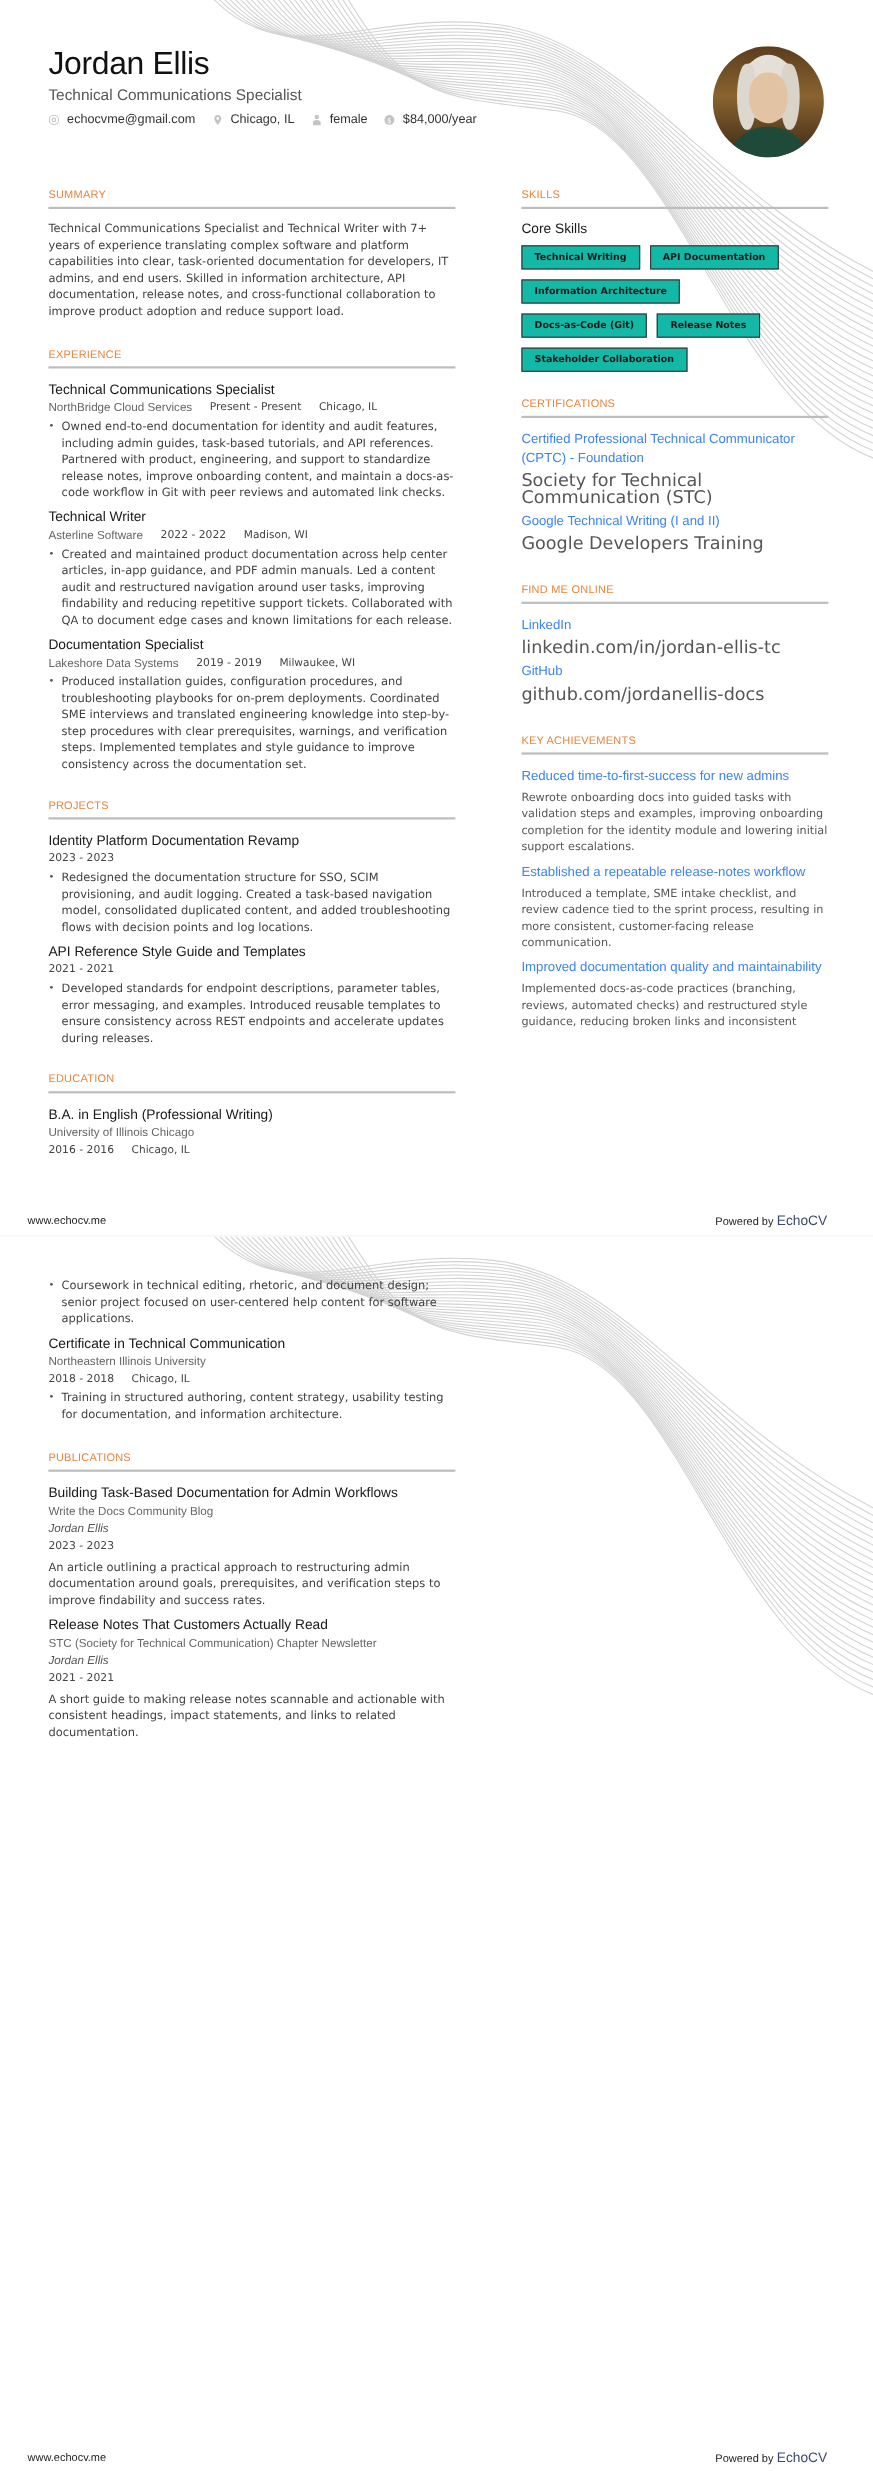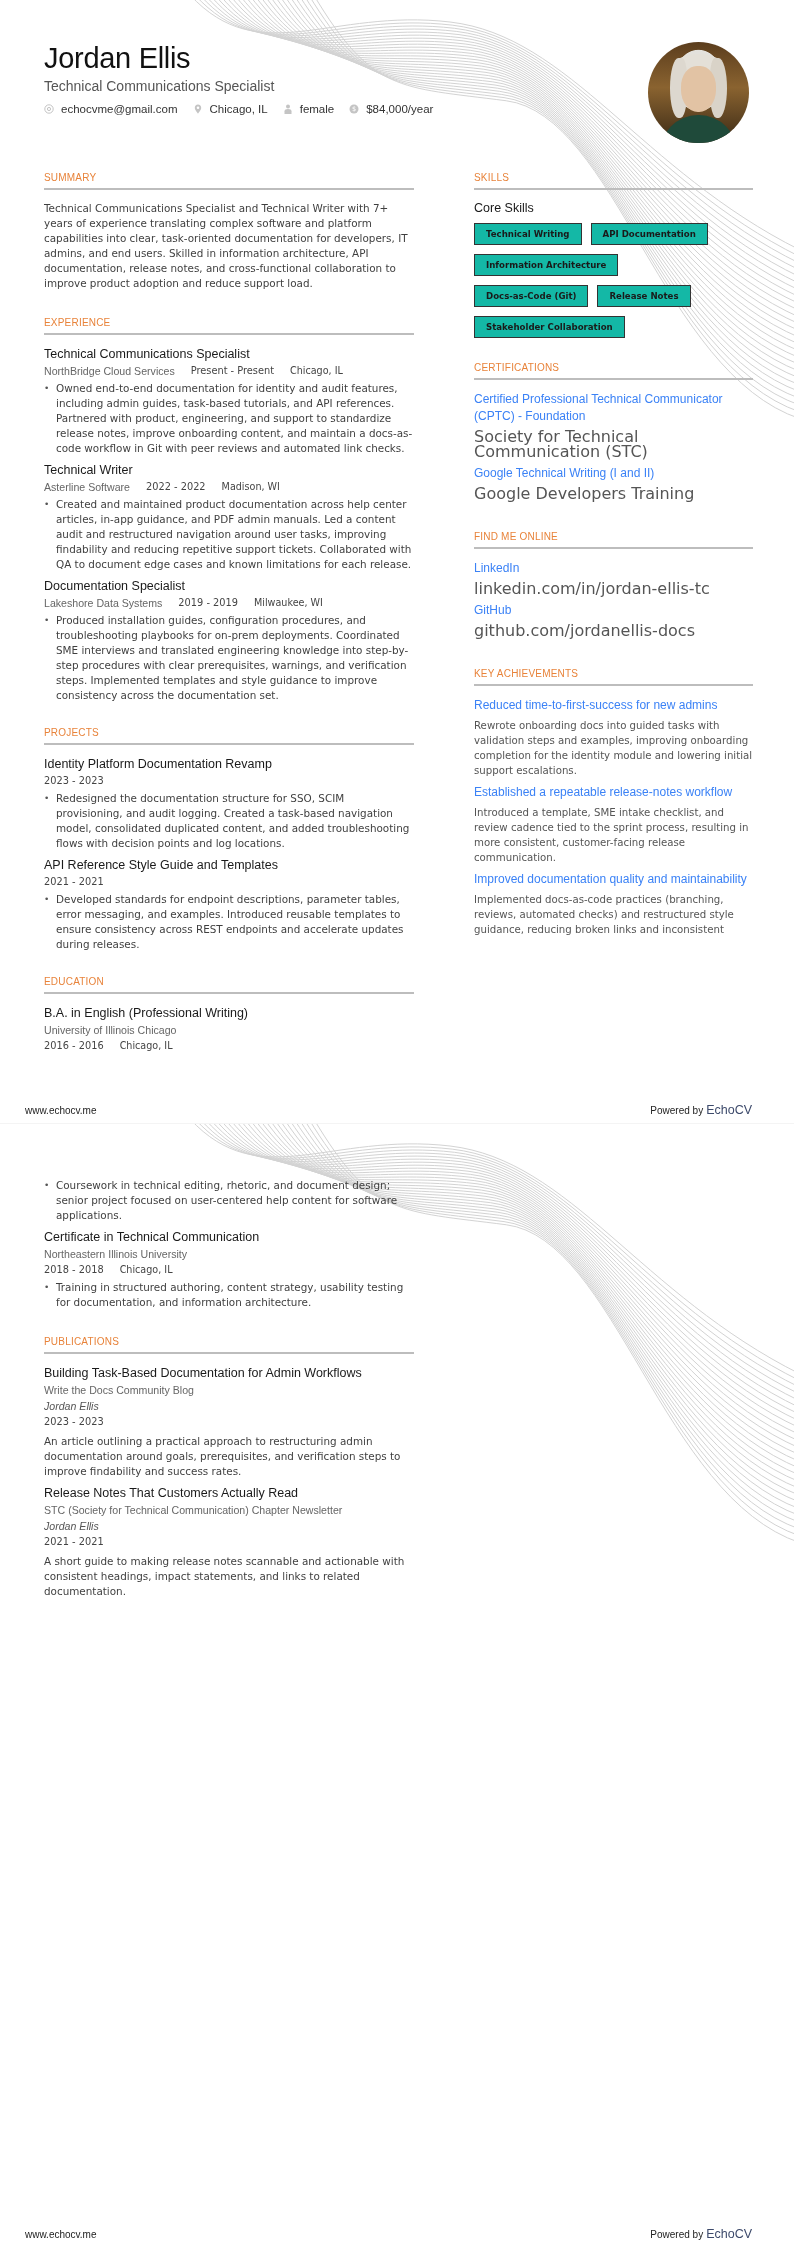--- a/index.html
+++ b/index.html
@@ -309,21 +309,21 @@
         <path d="M 289 -5 C 350 88, 384 71, 495 85 S 658 332, 800 385"></path>
         <path d="M 293.95 -5 C 354.5 88.9, 386.7 74.14999999999999, 497.25 88.14999999999999 S 658.9 340.1, 800 391.75"></path>
         <path d="M 298.9 -5 C 359 89.8, 389.4 77.3, 499.5 91.3 S 659.8 348.20000000000005, 800 398.5"></path>
         <path d="M 303.85 -5 C 363.5 90.7, 392.1 80.44999999999999, 501.75 94.44999999999999 S 660.7 356.3, 800 405.25"></path>
         <path d="M 308.8 -5 C 368 91.6, 394.8 83.6, 504 97.6 S 661.6 364.4, 800 412"></path>
         <path d="M 313.75 -5 C 372.5 92.5, 397.5 86.75, 506.25 100.75 S 662.5 372.5, 800 418.75"></path>
       </g>
   </svg>
 
   <div class="content">
-    <div class="col-left" style="top:52px;">
+    <div class="col-left" style="top:36px;">
       <div class="entry">
         <ul class="bullets">
           <li>Coursework in technical editing, rhetoric, and document design; senior project focused on user-centered help content for software applications.</li>
         </ul>
       </div>
       <div class="entry" style="margin-bottom:26px;">
         <div class="entry-title">Certificate in Technical Communication</div>
         <div class="entry-sub">Northeastern Illinois University</div>
         <div class="entry-meta">
           <span class="dates">2018 - 2018</span>

